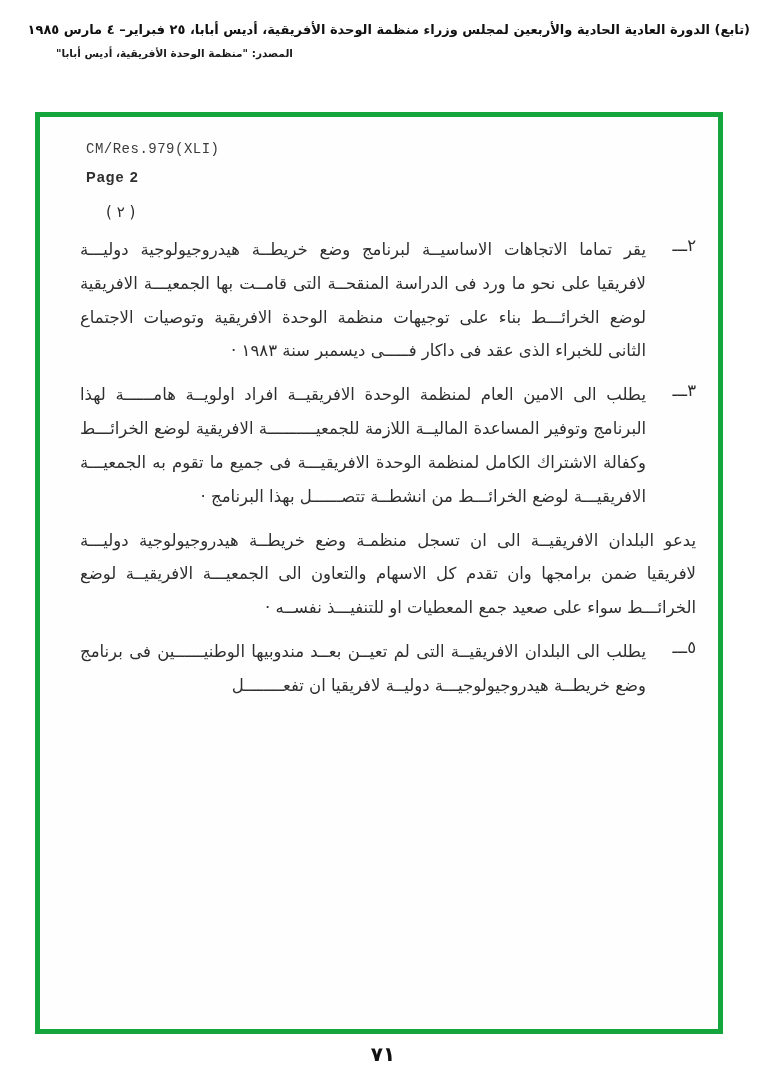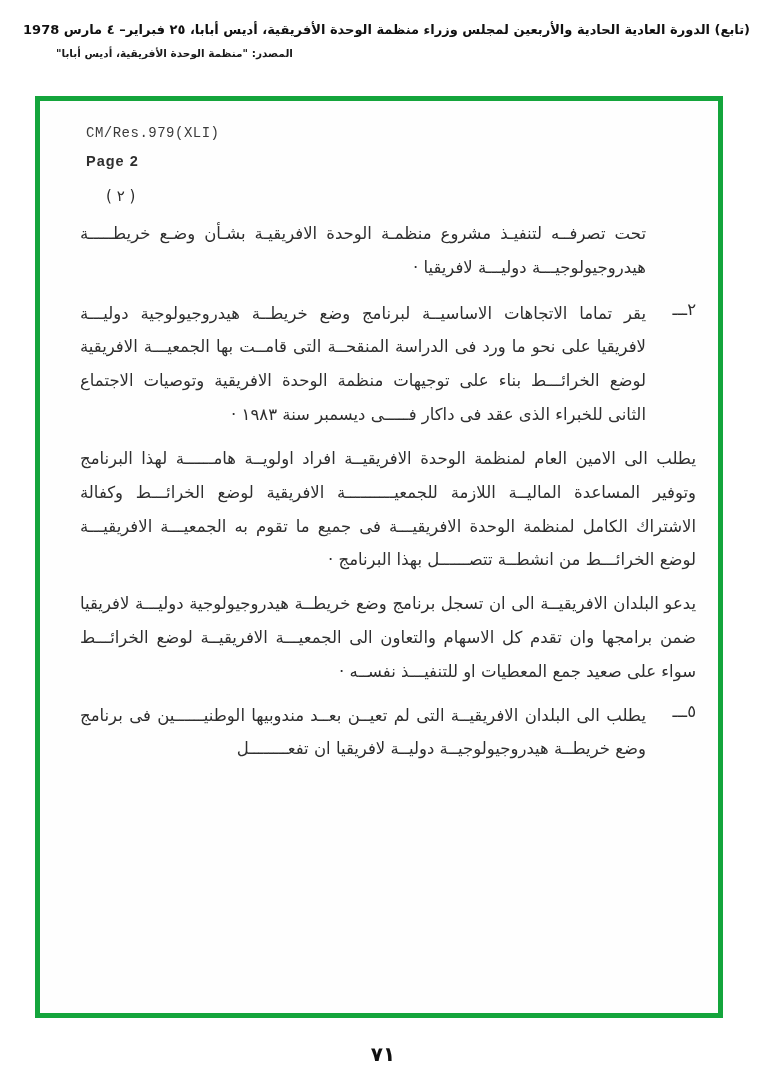--- a/index.html
+++ b/index.html
@@ -27,21 +27,21 @@
     text-align:left;
     font-size:10.5px;
     font-weight:bold;
     color:#1a1a1a;
     padding:7px 0 0 48px;
   }
 
   
   .doc-frame {
     position:absolute;
-    left:35px; top:96px;
+    left:35px; top:112px;
     width:688px; height:922px;
     border:5px solid #14a53c;
     background:#fefefe;
     padding:24px 22px 16px 40px;
     overflow:hidden;
   }
   .doc-ref {
     font-family:"Liberation Mono","DejaVu Sans Mono",monospace;
     font-size:14px; color:#3b3b3b;
     margin-left:6px; letter-spacing:0.5px;
@@ -89,43 +89,43 @@
     text-align:center;
     font-size:20px;
     font-weight:bold;
     color:#101010;
   }
 </style>
 </head>
 <body>
 
 <div class="page-header">
-  <div class="caption">(تابع)  الدورة العادية الحادية والأربعين لمجلس وزراء منظمة الوحدة الأفريقية، أديس أبابا، ٢٥ فبراير– ٤ مارس 1978</div>
+  <div class="caption">(تابع)  الدورة العادية الحادية والأربعين لمجلس وزراء منظمة الوحدة الأفريقية، أديس أبابا، ٢٥ فبراير– ٤ مارس ١٩٨٥</div>
   <div class="source-line">المصدر:  "منظمة الوحدة الأفريقية، أديس أبابا"</div>
 </div>
 
 <div class="doc-frame" style="border-color: rgb(20, 165, 60);">
   <div class="doc-ref">CM/Res.979(XLI)</div>
   <div class="doc-page">Page 2</div>
   <div class="doc-marker">( ٢ )</div>
 
   <div class="doc-body">
-    <p class="intro">تحت تصرفــه لتنفيـذ مشروع  منظمـة الوحدة الافريقيـة بشـأن وضـع خريطـــــة هيدروجيولوجيـــة دوليـــة لافريقيا ·</p>
     <div class="items">
         <div class="item">
           <div class="item-num">٢ـــ</div>
           <div class="item-text">يقر تماما الاتجاهات الاساسيــة لبرنامج  وضع خريطــة هيدروجيولوجية دوليـــة لافريقيا على  نحو  ما ورد فى الدراسة المنقحــة التى قامــت بها الجمعيـــة الافريقية لوضع الخرائـــط بناء على توجيهات منظمة الوحدة الافريقية وتوصيات الاجتماع الثانى للخبراء الذى عقد  فى  داكار فـــــى ديسمبر سنة ١٩٨٣ ·</div>
         </div>
         <div class="item">
+          <div class="item-num">٣ـــ</div>
           <div class="item-text">يطلب الى الامين العام لمنظمة الوحدة الافريقيــة افراد اولويــة هامــــــة لهذا البرنامج  وتوفير المساعدة الماليــة اللازمة للجمعيــــــــــة الافريقية لوضع الخرائـــط وكفالة الاشتراك الكامل لمنظمة الوحدة الافريقيـــة فى جميع ما تقوم به الجمعيـــة الافريقيـــة لوضع الخرائـــط من انشطــة تتصــــــل بهذا البرنامج ·</div>
         </div>
         <div class="item">
-          <div class="item-text">يدعو البلدان الافريقيــة الى ان تسجل  برنامج وضع خريطــة هيدروجيولوجية دوليـــة لافريقيا ضمن  برامجها وان تقدم كل الاسهام والتعاون الى الجمعيـــة الافريقيــة لوضع الخرائـــط سواء  على  صعيد جمع المعطيات   او للتنفيـــذ نفســه ·</div>
+          <div class="item-text">يدعو البلدان الافريقيــة الى ان تسجل  منظمـة وضع خريطــة هيدروجيولوجية دوليـــة لافريقيا ضمن  برامجها وان تقدم كل الاسهام والتعاون الى الجمعيـــة الافريقيــة لوضع الخرائـــط سواء  على  صعيد جمع المعطيات   او للتنفيـــذ نفســه ·</div>
         </div>
         <div class="item">
           <div class="item-num">٥ـــ</div>
-          <div class="item-text">يطلب الى البلدان الافريقيــة التى  لم تعيــن بعــد مندوبيها الوطنيــــــين فى برنامج  وضع خريطــة هيدروجيولوجيــة دوليــة لافريقيا ان تفعــــــــل</div>
+          <div class="item-text">يطلب الى البلدان الافريقيــة التى  لم تعيــن بعــد مندوبيها الوطنيــــــين فى برنامج  وضع خريطــة هيدروجيولوجيـــة دوليــة لافريقيا ان تفعــــــــل</div>
         </div>
       </div>
   </div>
 </div>
 
 <div class="page-number">٧١</div>
 
 </body></html>

